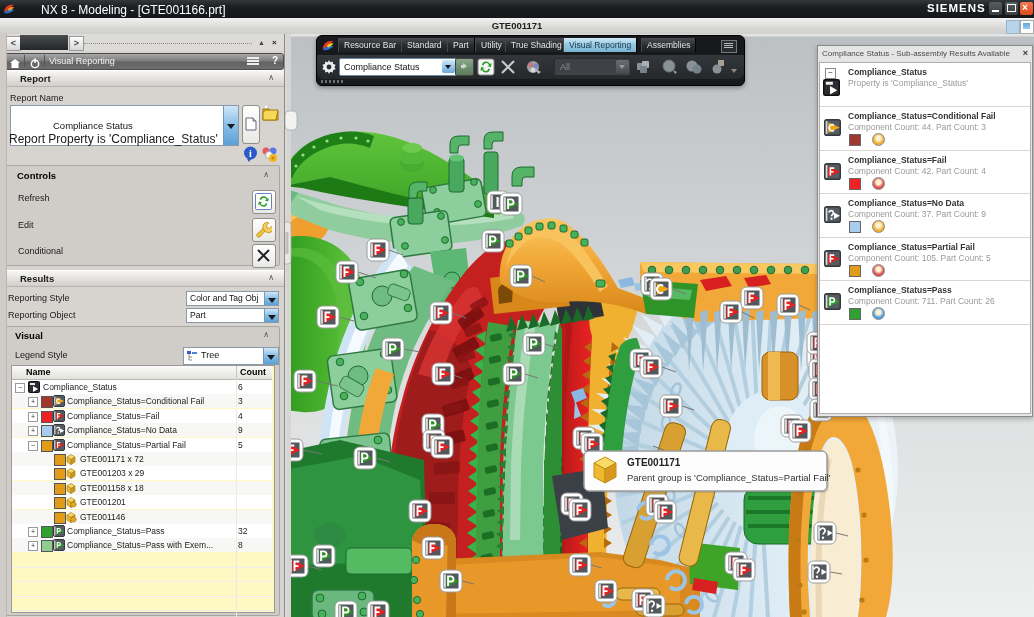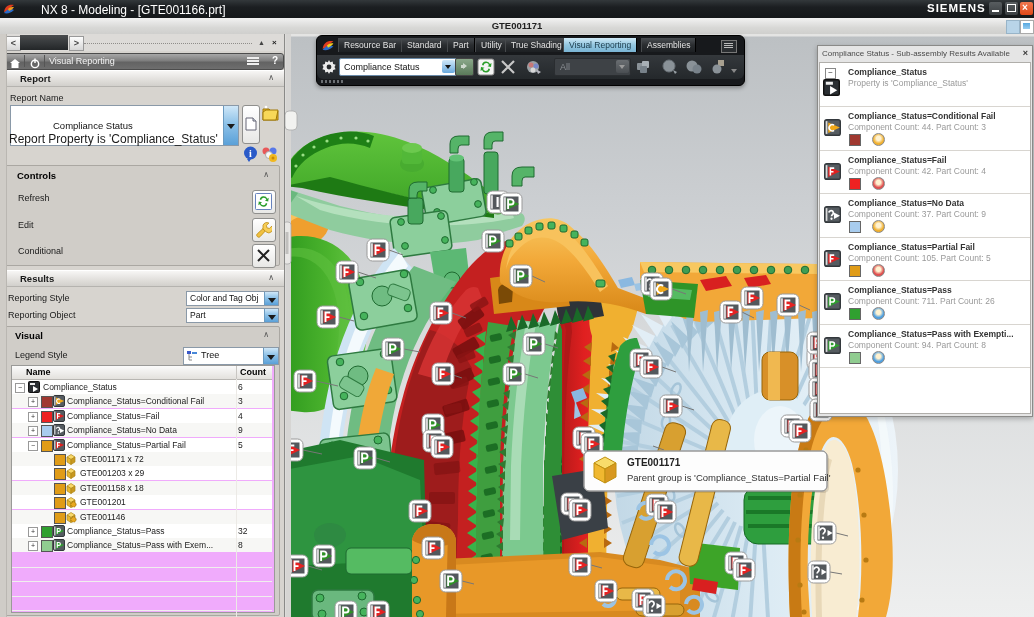--- a/index.html
+++ b/index.html
@@ -26,21 +26,21 @@
            border-top:1px solid #fff;border-bottom:1px solid #b5b3af;}
   .sechead b{position:absolute;left:20px;top:2px;font-size:9.5px;color:#1a1a1a;}
   .chev{position:absolute;right:10px;top:2px;color:#555;font-size:8px;}
   .lbl{font-size:9px;color:#1a1a1a;}
   .gbox{left:5px;width:273px;background:#d0cdc8;border:1px solid #aaa7a2;border-radius:2px;}
   .ibtn{width:22px;height:22px;background:linear-gradient(#ffffff,#e8e8e6);border:1px solid #8f8f8d;border-radius:3px;}
   .combo{background:#fff;border:1px solid #8a99a8;}
   .cbtn{position:absolute;right:0;top:0;bottom:0;width:14px;background:linear-gradient(#cfe7f8,#8ec2e8 45%,#5aa0d8);
         border-left:1px solid #6a9ac0;}
   .cbtn:after{content:"";position:absolute;left:3px;top:45%;border:4px solid transparent;border-top:5px solid #1a1a1a;}
-  #ltable{left:11px;top:331px;width:262px;height:246px;background:#f0abfc;border:1px solid #9a9a98;}
+  #ltable{left:11px;top:331px;width:262px;height:246px;background:#fef9c3;border:1px solid #9a9a98;}
   #lthead{position:absolute;left:0;top:0;width:260px;height:13px;background:linear-gradient(#fbfbfb,#e3e1dd);border-bottom:1px solid #b8b6b2;}
   .trow{position:absolute;left:0;width:260px;height:14px;font-size:8.5px;color:#1a1a1a;white-space:nowrap;}
   .cnt{position:absolute;left:226px;top:2px;}
   .sw{position:absolute;top:2px;width:10px;height:10px;border:1px solid #555;}
   .pm{position:absolute;top:3px;width:8px;height:8px;background:#fff;border:1px solid #999;
       font-size:7px;line-height:7px;text-align:center;color:#333;}
   #rpanel{left:817px;top:45px;width:214px;height:370px;background:#e5e5e5;border:1px solid #8a8a88;box-shadow:0 2px 5px rgba(0,0,0,.25);}
   #rtitle{left:4px;top:3px;font-size:8px;color:#4a4a4a;}
   #rlist{left:1px;top:16px;width:210px;height:350px;background:#fff;border:1px solid #b0aeaa;}
   .ritem{position:absolute;left:0;width:210px;border-bottom:1px solid #d8d5d0;}
@@ -1189,26 +1189,14 @@
           <rect x="0.5" y="0.5" width="11" height="11" rx="1.5" fill="#555b60" stroke="#33383c"></rect>
           <rect x="1.2" y="1.5" width="1.2" height="9" fill="#dddddd"></rect>
           <path d="M3 2.5 L11.2 6 L3 9.8 Z" fill="#2e9e2e"></path>
           <path d="M4.3 8.8 V3.5 h1.6 a1.45 1.45 0 0 1 0 2.9 h-1.6" fill="none" stroke="#fff" stroke-width="1.1"></path>
         </svg>
         <div class="rtitleb">Compliance_Status=Pass</div>
         <div class="rsub">Component Count: 711. Part Count: 26</div>
         <div class="rsq" style="background:#30a030"></div>
         <div class="rorb" style="background:radial-gradient(circle at 50% 40%, #fff2d0 25%, #50a0e0 60%, #50a0e0)"></div>
       </div>
-<div class="ritem" style="top:261.5px;height:42.5px">
-        <svg class="abs" style="left:4px;top:12px" width="17" height="17" viewBox="0 0 12 12">
-          <rect x="0.5" y="0.5" width="11" height="11" rx="1.5" fill="#555b60" stroke="#33383c"></rect>
-          <rect x="1.2" y="1.5" width="1.2" height="9" fill="#dddddd"></rect>
-          <path d="M3 2.5 L11.2 6 L3 9.8 Z" fill="#2e9e2e"></path>
-          <path d="M4.3 8.8 V3.5 h1.6 a1.45 1.45 0 0 1 0 2.9 h-1.6" fill="none" stroke="#fff" stroke-width="1.1"></path>
-        </svg>
-        <div class="rtitleb">Compliance_Status=Pass with Exempti...</div>
-        <div class="rsub">Component Count: 94. Part Count: 8</div>
-        <div class="rsq" style="background:#90cc90"></div>
-        <div class="rorb" style="background:radial-gradient(circle at 50% 40%, #fff2d0 25%, #50a0e0 60%, #50a0e0)"></div>
-      </div>
     </div>
 </div>
 
 </body></html>

